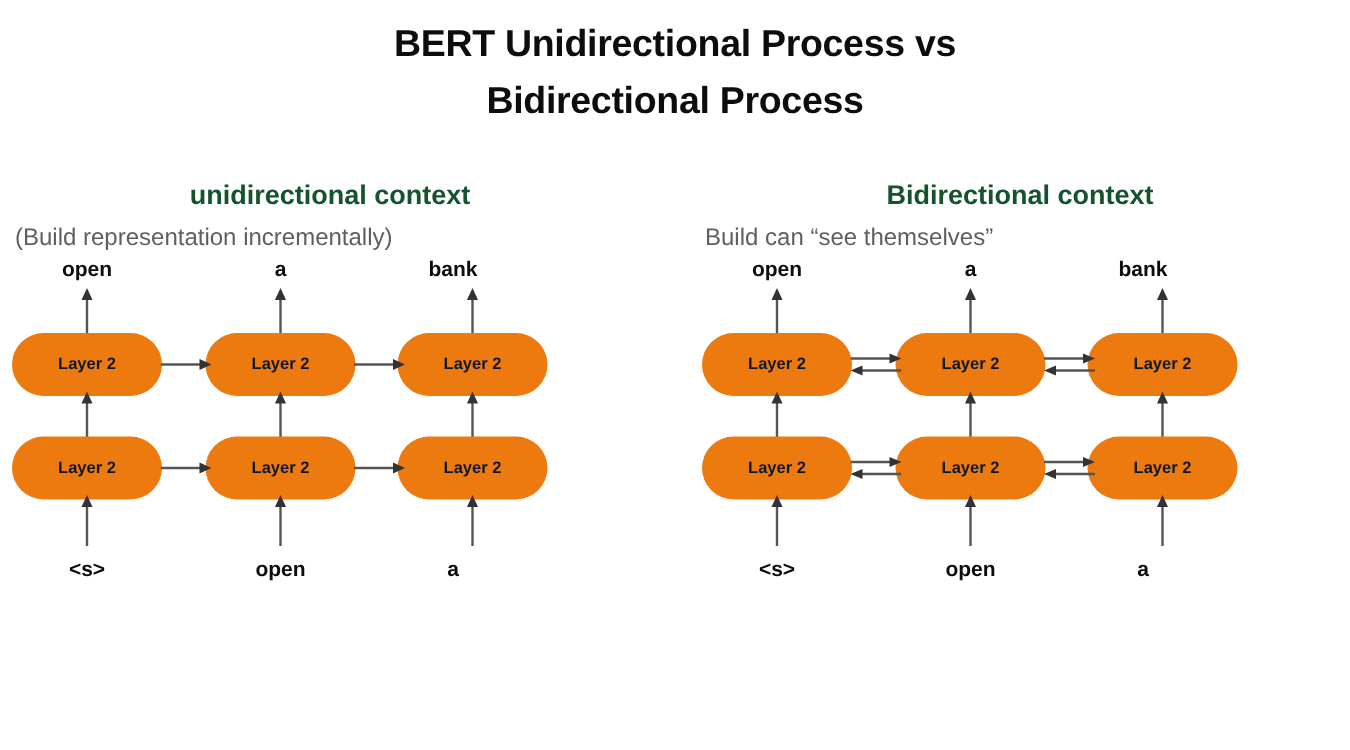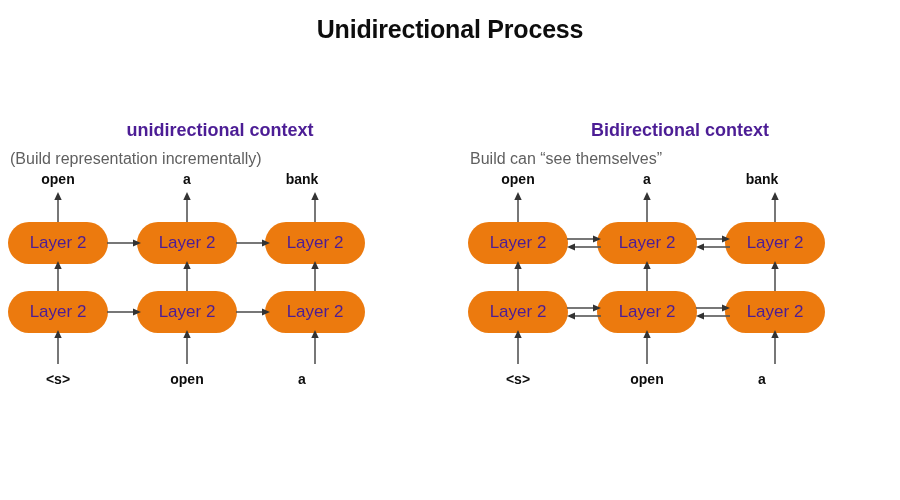--- a/index.html
+++ b/index.html
@@ -40,21 +40,21 @@
     width: 420px;
     height: 310px;
   }
   .panel-left  { left: 10px; }
   .panel-right { left: 470px; }
 
   .panel-heading {
     text-align: center;
     font-size: 18px;
     font-weight: bold;
-    color: #4c1d95;
+    color: #14532d;
     line-height: 24px;
     white-space: nowrap;
   }
   .panel-sub {
     text-align: left;
     font-size: 16px;
     font-weight: normal;
     color: #5f5f5f;
     line-height: 22px;
     margin-top: 6px;
@@ -92,23 +92,23 @@
     position: absolute;
     width: 100px;
     height: 42px;
     border-radius: 21px;
     background: #ec7a0e;
     display: flex;
     align-items: center;
     justify-content: center;
   }
   .pill-label {
-    font-size: 17px;
-    font-weight: normal;
-    color: #4c1d95;
+    font-size: 11px;
+    font-weight: bold;
+    color: #0f172a;
     line-height: 14px;
     white-space: nowrap;
   }
   .row-top    { top: 52px; }
   .row-bottom { top: 121px; }
 
   .pcol0 { left: -2px; }
   .pcol1 { left: 127px; }
   .pcol2 { left: 255px; }
 
@@ -140,21 +140,22 @@
   .hgap0 { left: 97px; }
   .hgap1 { left: 226px; }
 
   .harrow-top    { top: 62px; }
   .harrow-bottom { top: 131px; }
 </style>
 </head>
 <body>
 
 <div class="title-block">
-  <div class="title-line">Unidirectional Process</div>
+  <div class="title-line">BERT Unidirectional Process vs</div>
+  <div class="title-line">Bidirectional Process</div>
 </div>
 
 <div class="panel panel-left">
 
   <div class="panel-heading">unidirectional context</div>
   <div class="panel-sub">(Build representation incrementally)</div>
 
   <div class="diagram">
 
     <div class="token token-out col0">open</div>

